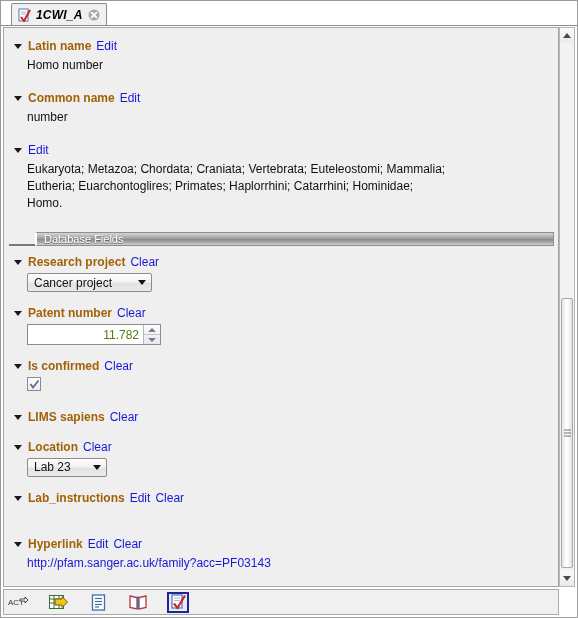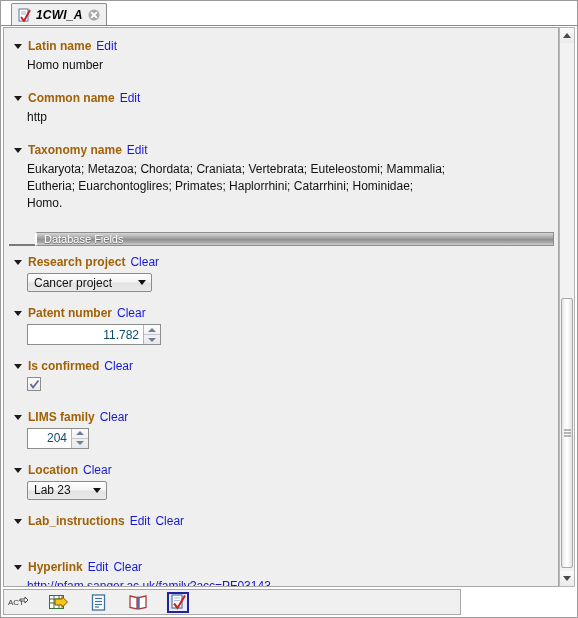--- a/index.html
+++ b/index.html
@@ -214,21 +214,21 @@
   }
   .spin.wide { width: 134px; }
   .spin.narrow { width: 62px; }
   .spin-value {
     flex: 1 1 auto;
     display: flex;
     align-items: center;
     justify-content: flex-end;
     padding-right: 4px;
     font-size: 12px;
-    color: #0c4a6e;
+    color: #4d7c0f;
     background: #ffffff;
   }
   .spin-btns {
     width: 16px;
     flex: none;
     display: flex;
     flex-direction: column;
     border-left: 1px solid #b5b5b5;
     background: linear-gradient(to bottom, #fbfbfb, #e9e9e9);
   }
@@ -328,21 +328,21 @@
     display: block;
     height: 1px;
     background: #737373;
   }
 
   
   .bottombar {
     position: absolute;
     left: 2px;
     bottom: 2px;
-    width: 458px;
+    width: 556px;
     height: 26px;
     box-sizing: border-box;
     background: #f0f0f0;
     border: 1px solid #a9a9a9;
     display: flex;
     align-items: center;
     padding-left: 3px;
     gap: 18px;
   }
   .tb-btn {
@@ -396,29 +396,28 @@
       </div>
 
       <div class="spacer-md"></div>
 
       <div class="field">
         <div class="field-head">
           <span class="tri"></span>
           <span class="f-label">Common name</span>
           <span class="f-link">Edit</span>
         </div>
-        <div class="f-value">http</div>
+        <div class="f-value">number</div>
       </div>
 
       <div class="spacer-md"></div>
 
       <div class="field">
         <div class="field-head">
           <span class="tri"></span>
-          <span class="f-label">Taxonomy name</span>
           <span class="f-link">Edit</span>
         </div>
         <div class="f-value">Eukaryota; Metazoa; Chordata; Craniata; Vertebrata; Euteleostomi; Mammalia; Eutheria; Euarchontoglires; Primates; Haplorrhini; Catarrhini; Hominidae; Homo.</div>
       </div>
 
       <div class="spacer-sm"></div>
 
       <div class="dbsep">
         <div class="dbsep-grip"></div>
         <div class="dbsep-bar">
@@ -478,35 +477,22 @@
             </svg>
           </div>
         </div>
       </div>
 
       <div class="spacer-md"></div>
 
       <div class="field">
         <div class="field-head">
           <span class="tri"></span>
-          <span class="f-label">LIMS family</span>
+          <span class="f-label">LIMS sapiens</span>
           <span class="f-link">Clear</span>
-        </div>
-        <div class="ctl-wrap">
-          <div class="spin narrow">
-            <div class="spin-value">204</div>
-            <div class="spin-btns">
-              <div class="spin-btn">
-                  <span class="spin-up"></span>
-                </div>
-              <div class="spin-btn">
-                  <span class="spin-down"></span>
-                </div>
-            </div>
-          </div>
         </div>
       </div>
 
       <div class="spacer-sm"></div>
 
       <div class="field">
         <div class="field-head">
           <span class="tri"></span>
           <span class="f-label">Location</span>
           <span class="f-link">Clear</span>

